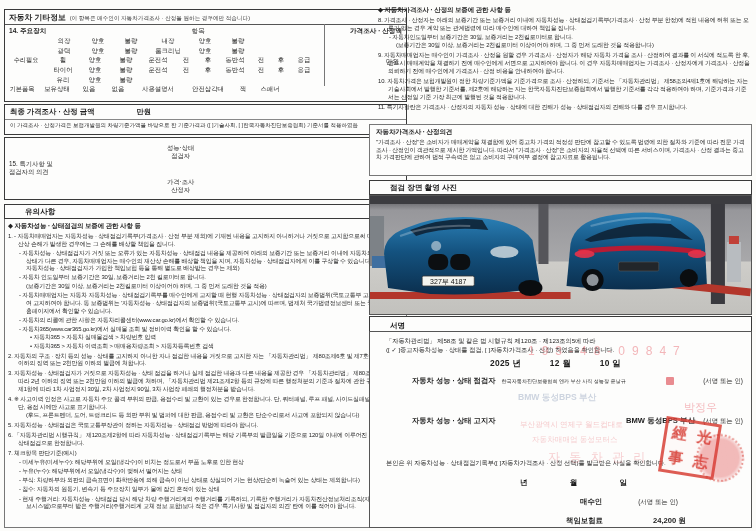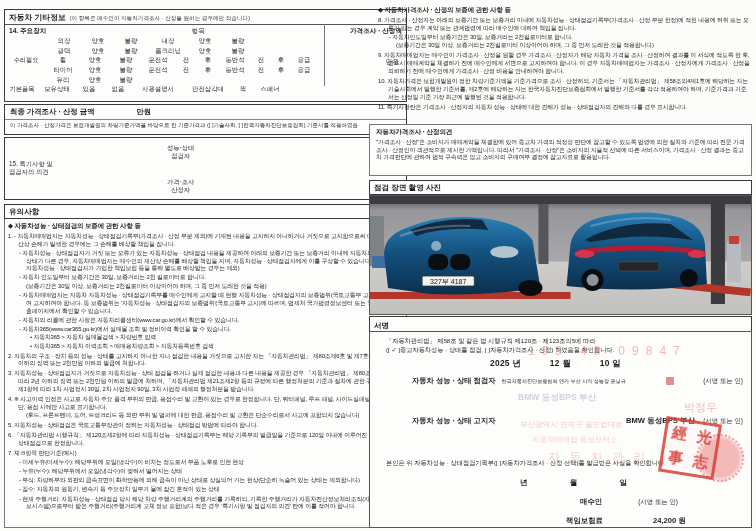--- a/index.html
+++ b/index.html
@@ -2,21 +2,21 @@
 <html><head>
 <meta charset="utf-8">
 <style>
   html,body{margin:0;padding:0;background:#e9e8e4;}
   .sheet{position:relative;width:756px;height:531px;background:#fcfcfa;overflow:hidden;
          font-family:"Liberation Sans","DejaVu Sans",sans-serif;color:#1e1e1e;}
   .page{position:absolute;top:0;bottom:0;}
   #left-page{left:4px;width:403px;}
   #right-page{left:368px;width:384px;}
   .box{position:absolute;left:0;right:0;border:1.2px solid #3a3a3a;background:#fdfdfc;box-sizing:border-box;}
-  .bar{display:flex;align-items:center;padding:0 4px;font-weight:bold;font-size:7.6px;}
+  .bar{display:flex;align-items:center;padding:0 20px;font-weight:bold;font-size:7.6px;}
   
   #extra-box{top:9px;height:93px;}
   .ttl-row{display:flex;align-items:baseline;gap:4px;padding:2px 4px 1px 4px;border-bottom:1px solid #555;}
   .ttl{font-weight:bold;font-size:7.8px;}
   .thead{display:flex;font-size:6.6px;padding:2px 4px 1px 4px;font-weight:bold;color:#222;}
   .thead .c2{flex:1;text-align:center;font-weight:normal;}
   .trow{display:flex;font-size:6.4px;height:9.6px;align-items:center;}
   .trow .cell{display:inline-block;text-align:center;white-space:nowrap;overflow:visible;}
   .trow .cell:first-child{text-align:center;font-size:6.2px;}
   #price-col-line{position:absolute;top:14px;height:62px;left:319px;width:0;border-left:1px solid #777;}

